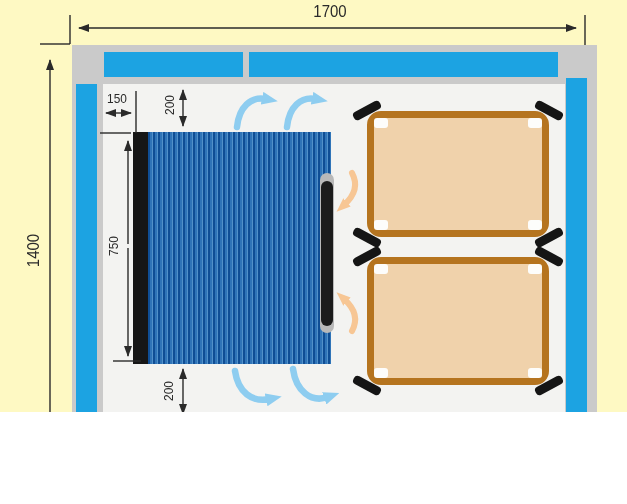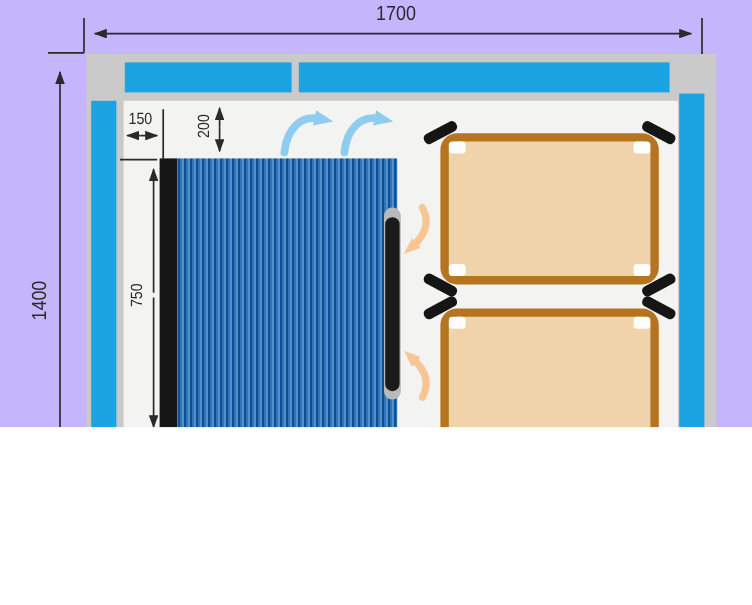--- a/index.html
+++ b/index.html
@@ -1,16 +1,16 @@
 <!DOCTYPE html>
 <html style="--wall: #cacaca; --insulation: #1ca3e2; --floor: #f3f3f1; --heater-dark: #0f4e95; --heater-mid: #2f74b8; --heater-light: #5291c9; --heater-edge: #161616; --handle-cap: #b9b9b9; --bed-fill: #f0d2ab; --bed-frame: #b5741f; --bed-leg: #151515; --cold-air: #8ecdf0; --warm-air: #f7c694; --door: #1ca3e2; --dim: #2a2a2a;"><head>
 <meta charset="utf-8">
 <style>
   html,body{margin:0;padding:0;background:#fff;}
-  .canvas{position:relative;width:627px;height:356px;background:#c4b5fd;overflow:hidden;
+  .canvas{position:relative;width:627px;height:412px;background:#fef9c3;overflow:hidden;
           font-family:"Liberation Sans",sans-serif;}
 
   
   .wall{position:absolute;left:72px;top:45px;width:525px;height:412px;background:var(--wall,#cacaca);}
   .floor{position:absolute;left:103px;top:84px;width:462px;height:336px;background:var(--floor,#f3f3f1);}
   .ins{position:absolute;background:var(--insulation,#1ca3e2);}
   .ins-tl{left:104px;top:52px;width:139px;height:25px;}
   .ins-tr{left:249px;top:52px;width:309px;height:25px;}
   .ins-l {left:76px;top:84px;width:21px;height:330px;}
   .ins-r {left:566px;top:78px;width:21px;height:345px;}

